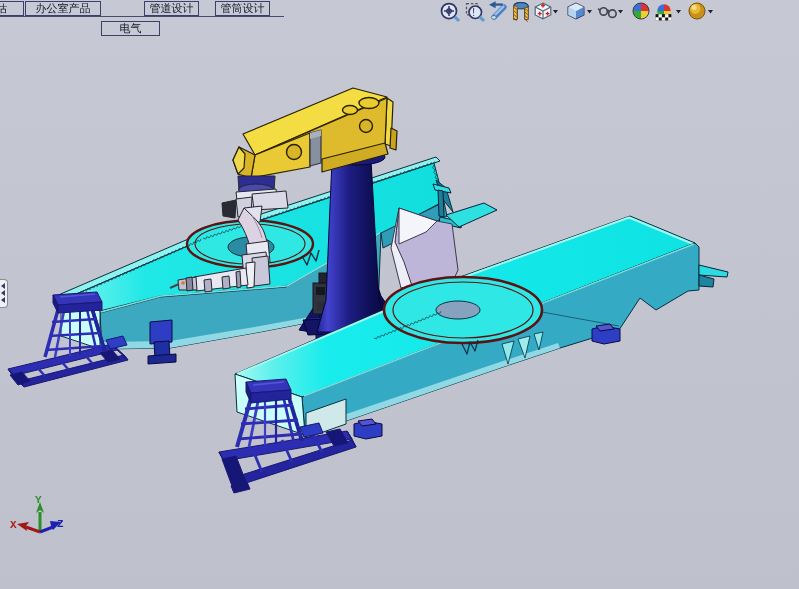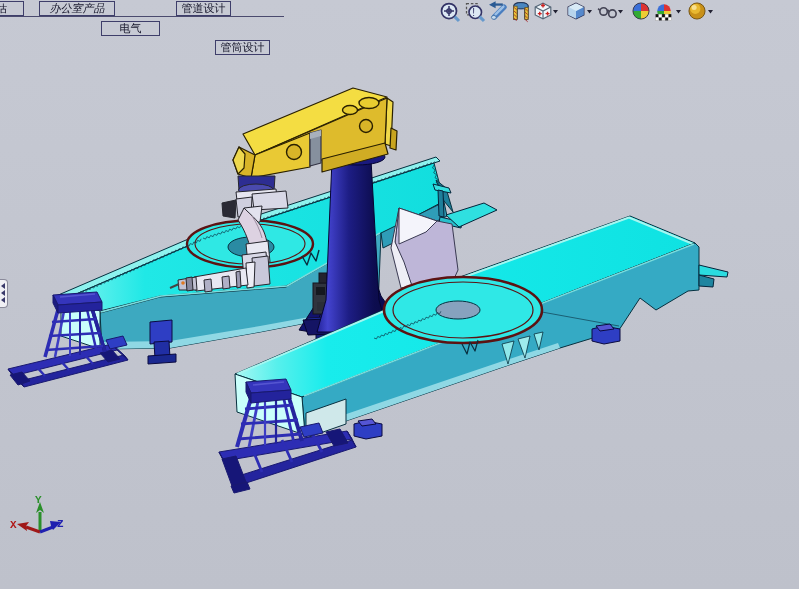--- a/index.html
+++ b/index.html
@@ -363,24 +363,24 @@
   <circle r="7" fill="#c89018"></circle>
   <circle cx="-1.5" cy="-2" r="4.5" fill="#e8b830"></circle>
   <circle cx="-2.5" cy="-3" r="2.2" fill="#f8e090"></circle>
   <circle r="7" fill="none" stroke="#705010" stroke-width="0.8"></circle>
  </g>
  <path d="M272,10 l5,0 -2.5,3.5 Z" fill="#223"></path>
 </svg>
 
 <div id="tabbar">
  <div class="tab" style="left:-32px;width:54px;">评估</div>
- <div class="tab" style="left:39px;width:74px;font-style:italic;">办公室产品</div>
+ <div class="tab" style="left:25px;width:74px;">办公室产品</div>
  <div class="tab" style="left:101px;width:57px;margin-top:20px;">电气</div>
- <div class="tab" style="left:176px;width:53px;">管道设计</div>
- <div class="tab" style="left:215px;width:53px;margin-top:39px;">管筒设计</div>
+ <div class="tab" style="left:144px;width:53px;">管道设计</div>
+ <div class="tab" style="left:215px;width:53px;">管筒设计</div>
 </div>
 <div id="tabline"></div>
 <div id="collapse">
  <span class="ctri" style="top:3px"></span>
  <span class="ctri" style="top:10px"></span>
  <span class="ctri" style="top:17px"></span>
 </div>
 </div>
 
 </body></html>

